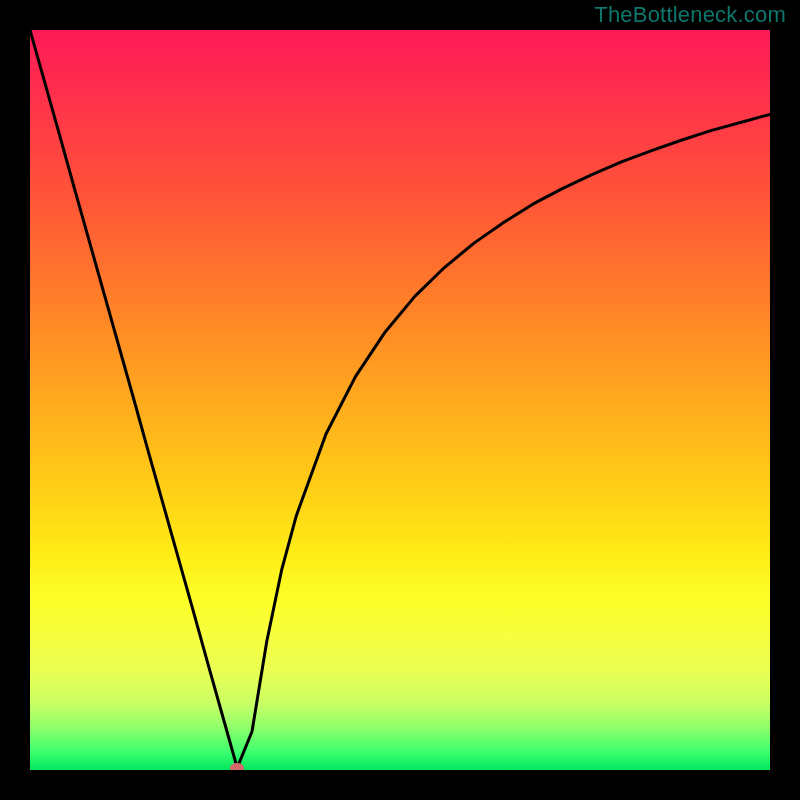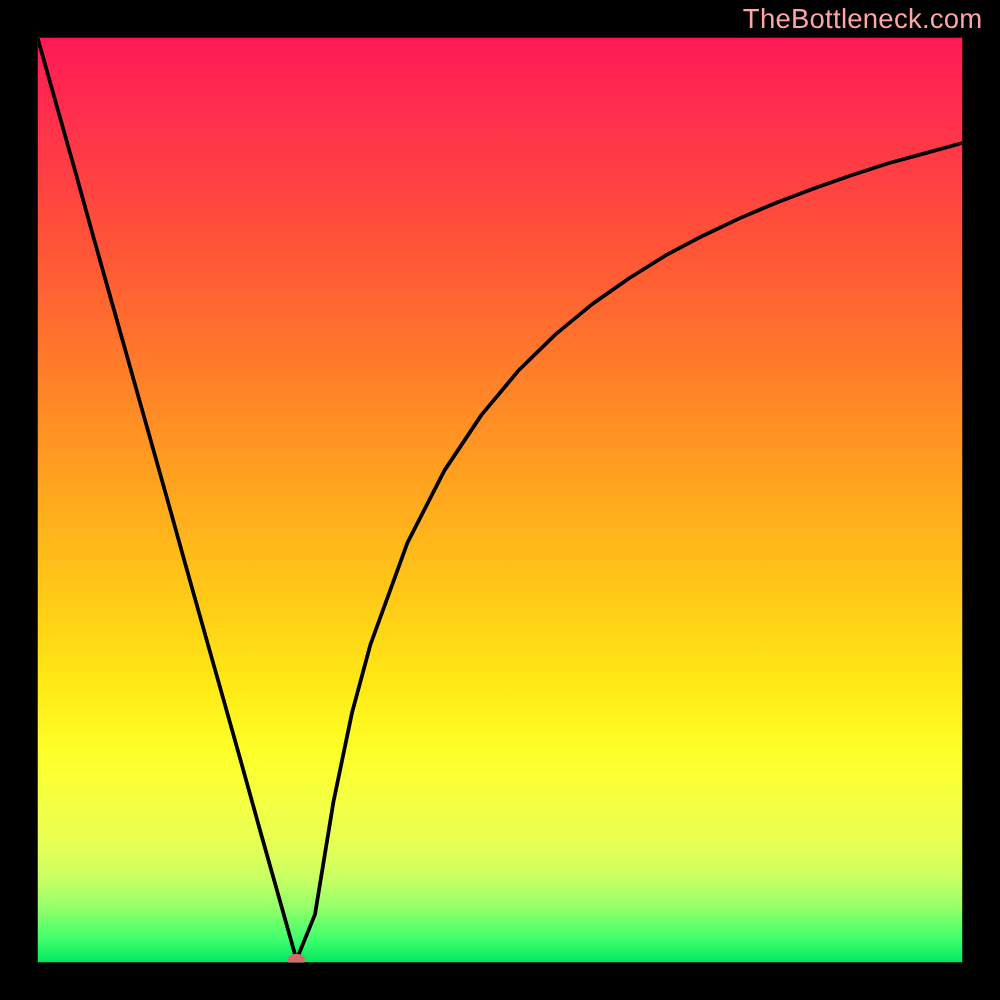--- a/index.html
+++ b/index.html
@@ -14,21 +14,21 @@
   .frame {
     position: relative;
     width: 800px;
     height: 800px;
     background: #000;
   }
   .watermark {
     position: absolute;
     top: 2px;
     right: 14px;
-    color: #fca5a5;
+    color: #0f766e;
     font-size: 22px;
     font-weight: 500;
     letter-spacing: 0.2px;
     user-select: none;
   }
   .plot-area {
     position: absolute;
     left: 30px;
     top: 30px;
     width: 740px;

